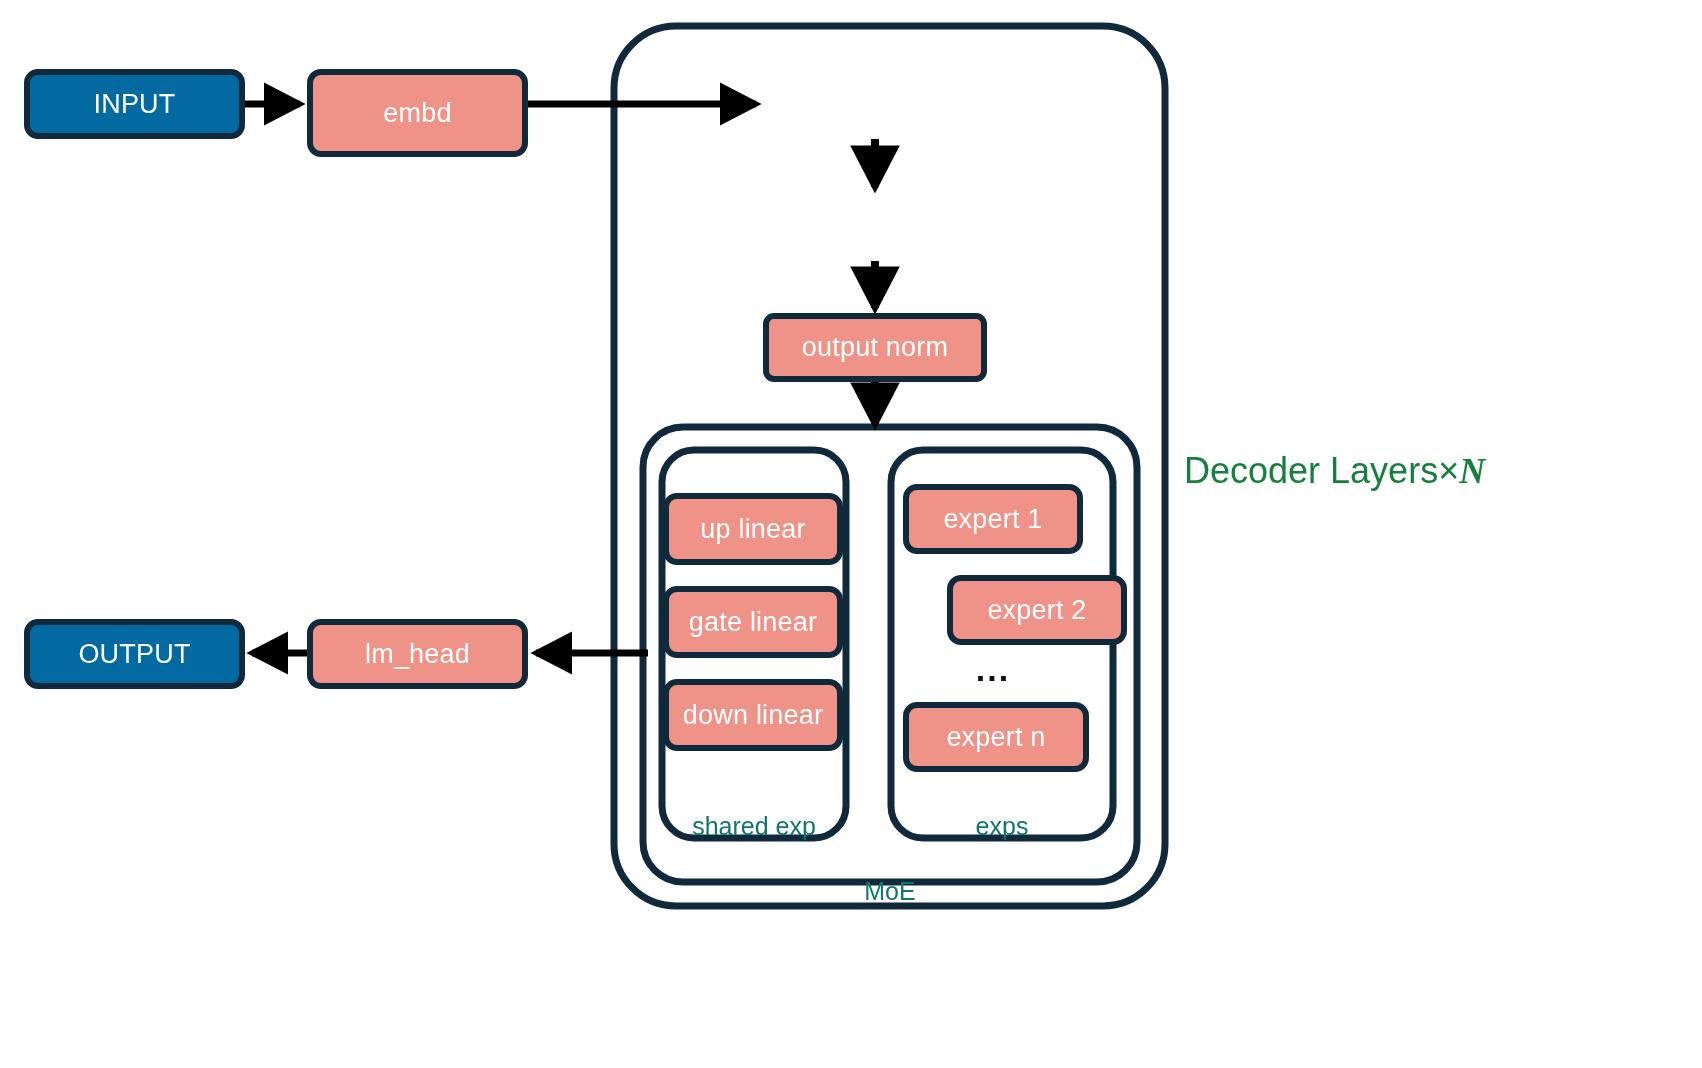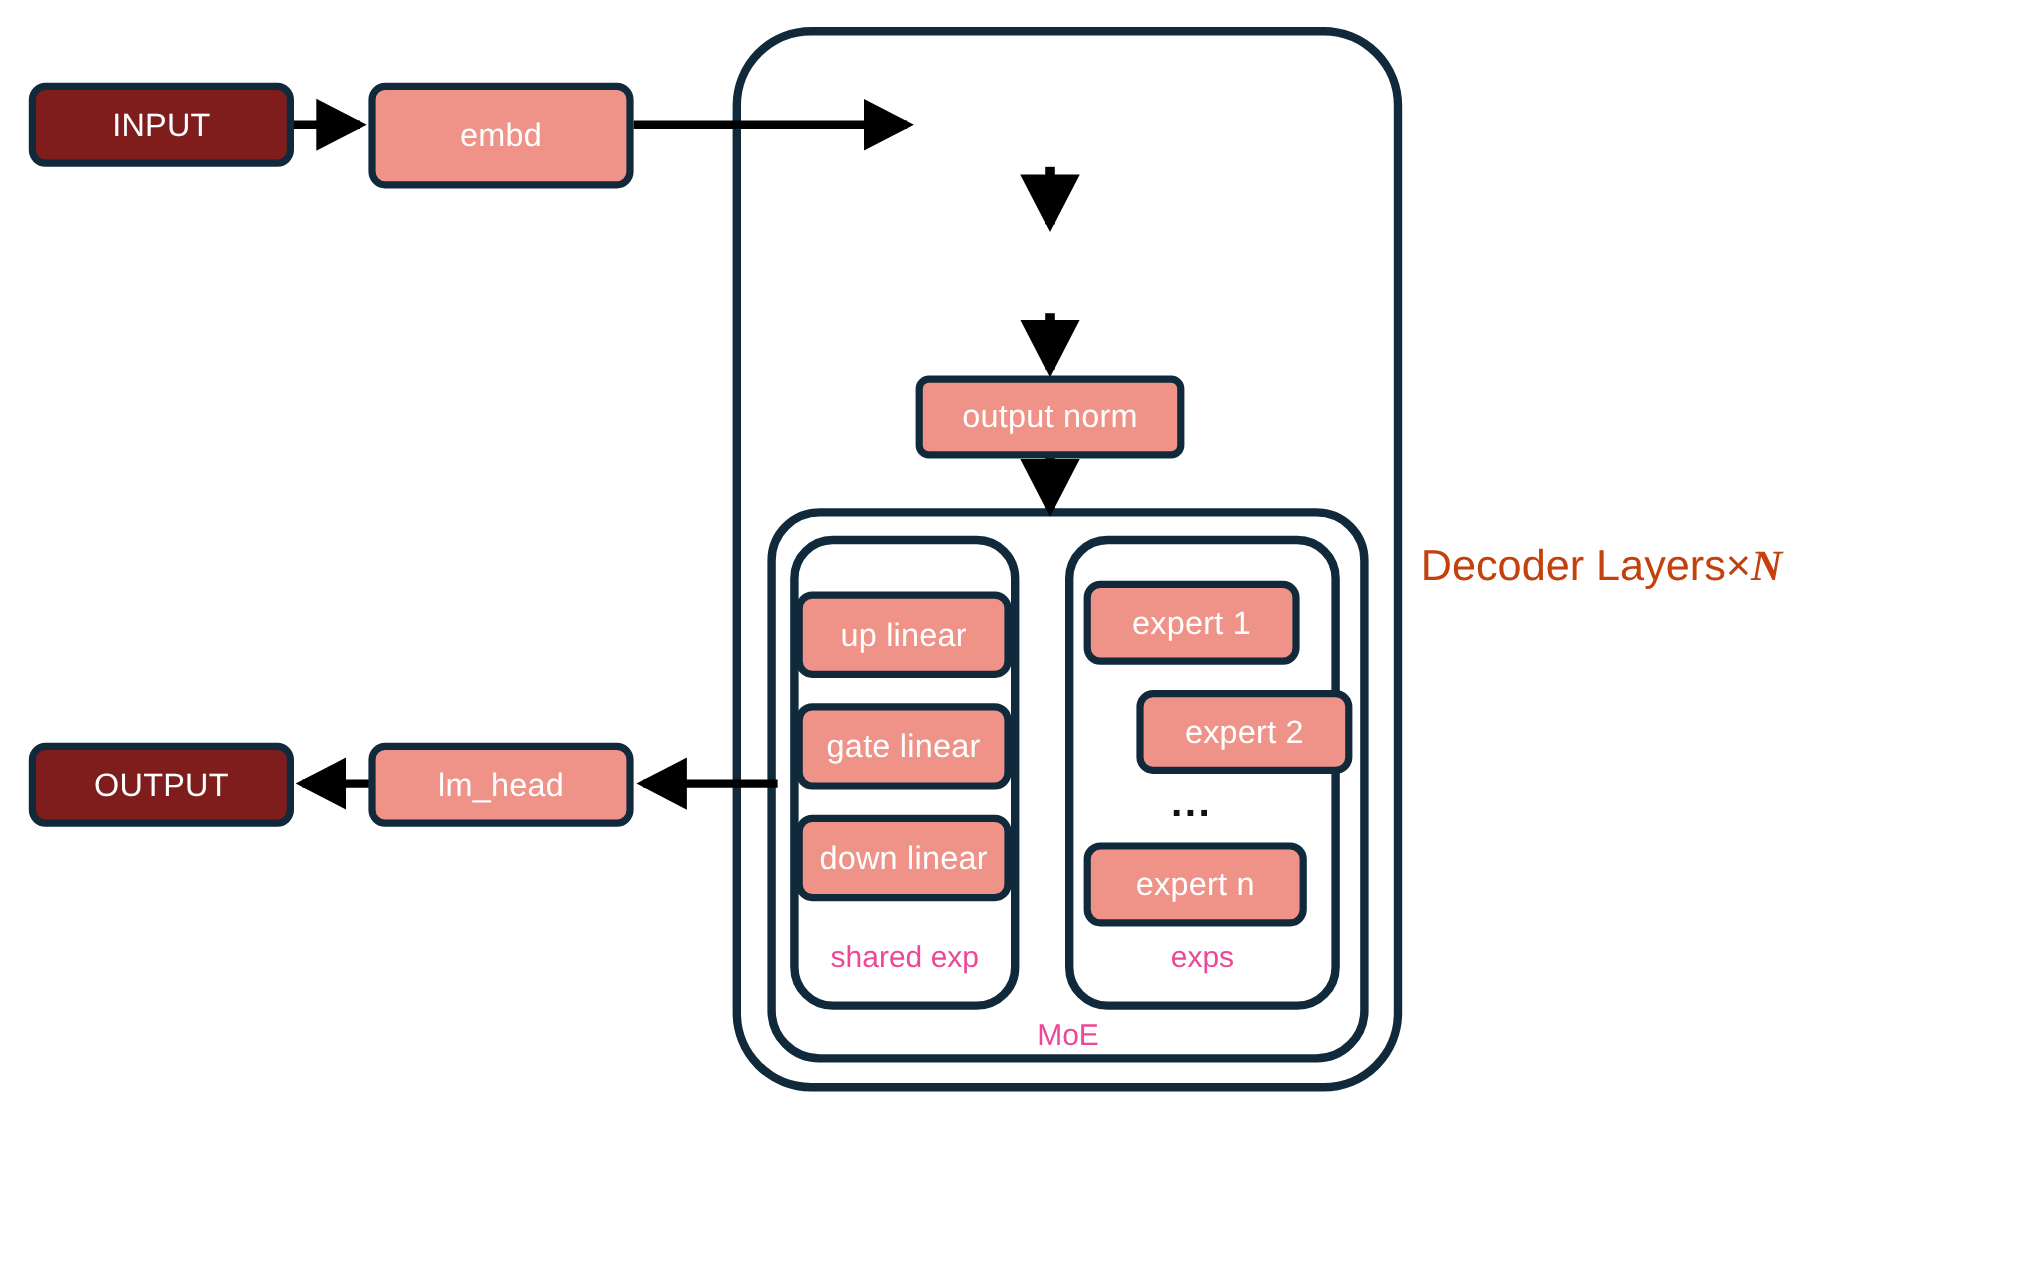--- a/index.html
+++ b/index.html
@@ -30,40 +30,41 @@
     border: 6px solid #10293b;
     border-radius: 14px;
     display: flex;
     align-items: center;
     justify-content: center;
     color: #ffffff;
     font-size: 27px;
     letter-spacing: 0.2px;
     white-space: nowrap;
   }
-  .box.blue { background: #7f1d1d; }
+  .box.blue { background: #0369a1; }
   .box.salmon { background: #ef9389; }
   .grouplabel {
     position: absolute;
-    color: #ec4899;
+    color: #0f766e;
     font-size: 25px;
     white-space: nowrap;
     text-align: center;
+    margin-top: 28px;
   }
   .ellipsis {
     position: absolute;
     color: #111111;
     font-size: 34px;
     font-weight: 700;
     letter-spacing: 2px;
     white-space: nowrap;
   }
   .sidelabel {
     position: absolute;
-    color: #c2410c;
+    color: #15803d;
     font-size: 36px;
     white-space: nowrap;
   }
   .sidelabel .nsym {
     font-family: "Liberation Serif", serif;
     font-style: italic;
     font-weight: 700;
   }
 </style>
 </head>

